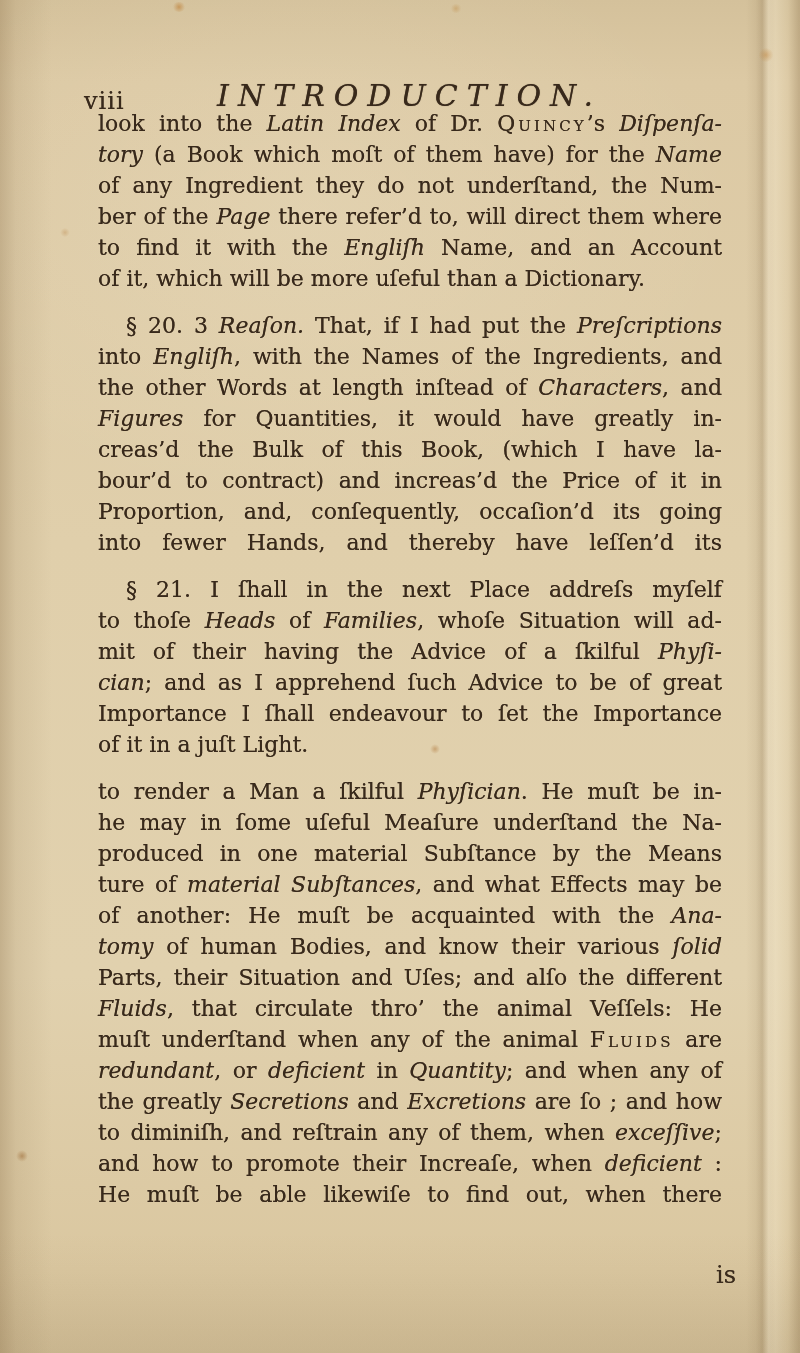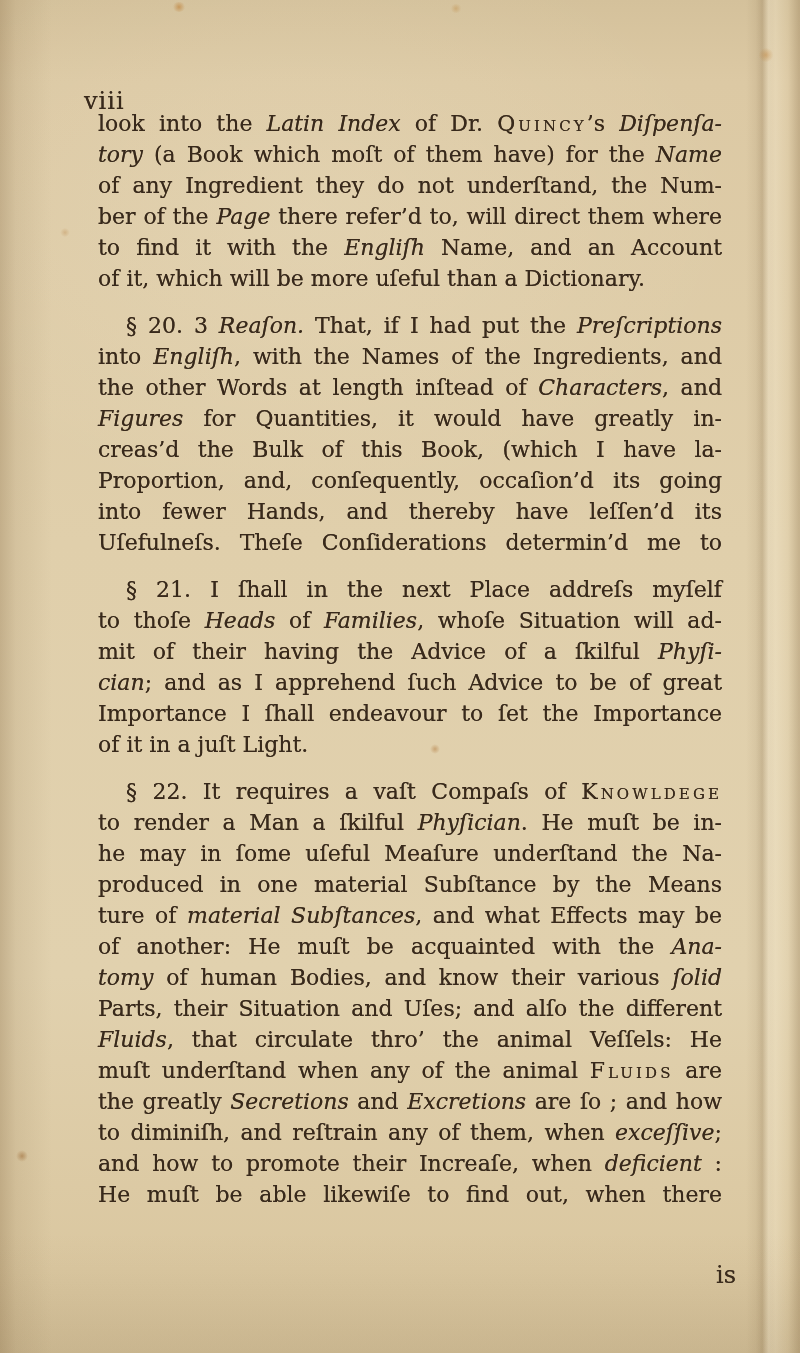--- a/index.html
+++ b/index.html
@@ -79,60 +79,61 @@
   <div class="crease"></div>
   <div class="stain s1"></div>
   <div class="stain s2"></div>
   <div class="stain s3"></div>
   <div class="stain s4"></div>
   <div class="stain s5"></div>
   <div class="stain s6"></div>
 
   <header class="running-head">
     <span class="folio">viii</span>
+    <div class="running-title">INTRODUCTION.</div>
   </header>
 
   <main class="textblock">
       <div class="para">
         <div class="line"><span class="s-r">look into the </span><span class="s-i">Latin Index</span><span class="s-r"> of Dr. </span><span class="s-sc">Quincy</span><span class="s-r">’s </span><span class="s-i">Diſpenſa-</span></div>
         <div class="line"><span class="s-i">tory</span><span class="s-r"> (a Book which moſt of them have) for the </span><span class="s-i">Name</span></div>
         <div class="line"><span class="s-r">of any Ingredient they do not underſtand, the Num-</span></div>
         <div class="line"><span class="s-r">ber of the </span><span class="s-i">Page</span><span class="s-r"> there refer’d to, will direct them where</span></div>
         <div class="line"><span class="s-r">to find it with the </span><span class="s-i">Engliſh</span><span class="s-r"> Name, and an Account</span></div>
         <div class="line no-stretch"><span class="s-r">of it, which will be more uſeful than a Dictionary.</span></div>
       </div>
       <div class="para">
         <div class="line indent"><span class="s-r">§ 20. 3 </span><span class="s-i">Reaſon.</span><span class="s-r"> That, if I had put the </span><span class="s-i">Preſcriptions</span></div>
         <div class="line"><span class="s-r">into </span><span class="s-i">Engliſh</span><span class="s-r">, with the Names of the Ingredients, and</span></div>
         <div class="line"><span class="s-r">the other Words at length inſtead of </span><span class="s-i">Characters</span><span class="s-r">, and</span></div>
         <div class="line"><span class="s-i">Figures</span><span class="s-r"> for Quantities, it would have greatly in-</span></div>
         <div class="line"><span class="s-r">creas’d the Bulk of this Book, (which I have la-</span></div>
+        <div class="line"><span class="s-r">bour’d to contract) and increas’d the Price of it in</span></div>
         <div class="line"><span class="s-r">Proportion, and, conſequently, occaſion’d its going</span></div>
         <div class="line"><span class="s-r">into fewer Hands, and thereby have leſſen’d its</span></div>
-        <div class="line"><span class="s-r">Uſefulneſs. Theſe Conſiderations determin’d me to</span></div>
       </div>
       <div class="para">
         <div class="line indent"><span class="s-r">§ 21. I ſhall in the next Place addreſs myſelf</span></div>
         <div class="line"><span class="s-r">to thoſe </span><span class="s-i">Heads</span><span class="s-r"> of </span><span class="s-i">Families</span><span class="s-r">, whoſe Situation will ad-</span></div>
         <div class="line"><span class="s-r">mit of their having the Advice of a ſkilful </span><span class="s-i">Phyſi-</span></div>
         <div class="line"><span class="s-i">cian</span><span class="s-r">; and as I apprehend ſuch Advice to be of great</span></div>
         <div class="line"><span class="s-r">Importance I ſhall endeavour to ſet the Importance</span></div>
         <div class="line no-stretch"><span class="s-r">of it in a juſt Light.</span></div>
       </div>
       <div class="para">
-        <div class="line indent"><span class="s-r">§ 22. It requires a vaſt Compaſs of </span><span class="s-sc">Knowldege</span></div>
         <div class="line"><span class="s-r">to render a Man a ſkilful </span><span class="s-i">Phyſician</span><span class="s-r">. He muſt be in-</span></div>
         <div class="line"><span class="s-r">he may in ſome uſeful Meaſure underſtand the Na-</span></div>
         <div class="line"><span class="s-r">produced in one material Subſtance by the Means</span></div>
         <div class="line"><span class="s-r">ture of </span><span class="s-i">material Subſtances</span><span class="s-r">, and what Effects may be</span></div>
         <div class="line"><span class="s-r">of another: He muſt be acquainted with the </span><span class="s-i">Ana-</span></div>
         <div class="line"><span class="s-i">tomy</span><span class="s-r"> of human Bodies, and know their various </span><span class="s-i">ſolid</span></div>
         <div class="line"><span class="s-r">Parts, their Situation and Uſes; and alſo the different</span></div>
         <div class="line"><span class="s-i">Fluids</span><span class="s-r">, that circulate thro’ the animal Veſſels: He</span></div>
         <div class="line"><span class="s-r">muſt underſtand when any of the animal </span><span class="s-sc">Fluids</span><span class="s-r"> are</span></div>
+        <div class="line"><span class="s-i">redundant</span><span class="s-r">, or </span><span class="s-i">deficient</span><span class="s-r"> in </span><span class="s-i">Quantity</span><span class="s-r">; and when any of</span></div>
         <div class="line"><span class="s-r">the greatly </span><span class="s-i">Secretions</span><span class="s-r"> and </span><span class="s-i">Excretions</span><span class="s-r"> are ſo ; and how</span></div>
         <div class="line"><span class="s-r">to diminiſh, and reſtrain any of them, when </span><span class="s-i">exceſſive</span><span class="s-r">;</span></div>
         <div class="line"><span class="s-r">and how to promote their Increaſe, when </span><span class="s-i">deficient</span><span class="s-r"> :</span></div>
         <div class="line"><span class="s-r">He muſt be able likewiſe to find out, when there</span></div>
       </div>
     </main>
 
   <div class="catchword">is</div>
 </div>
 

